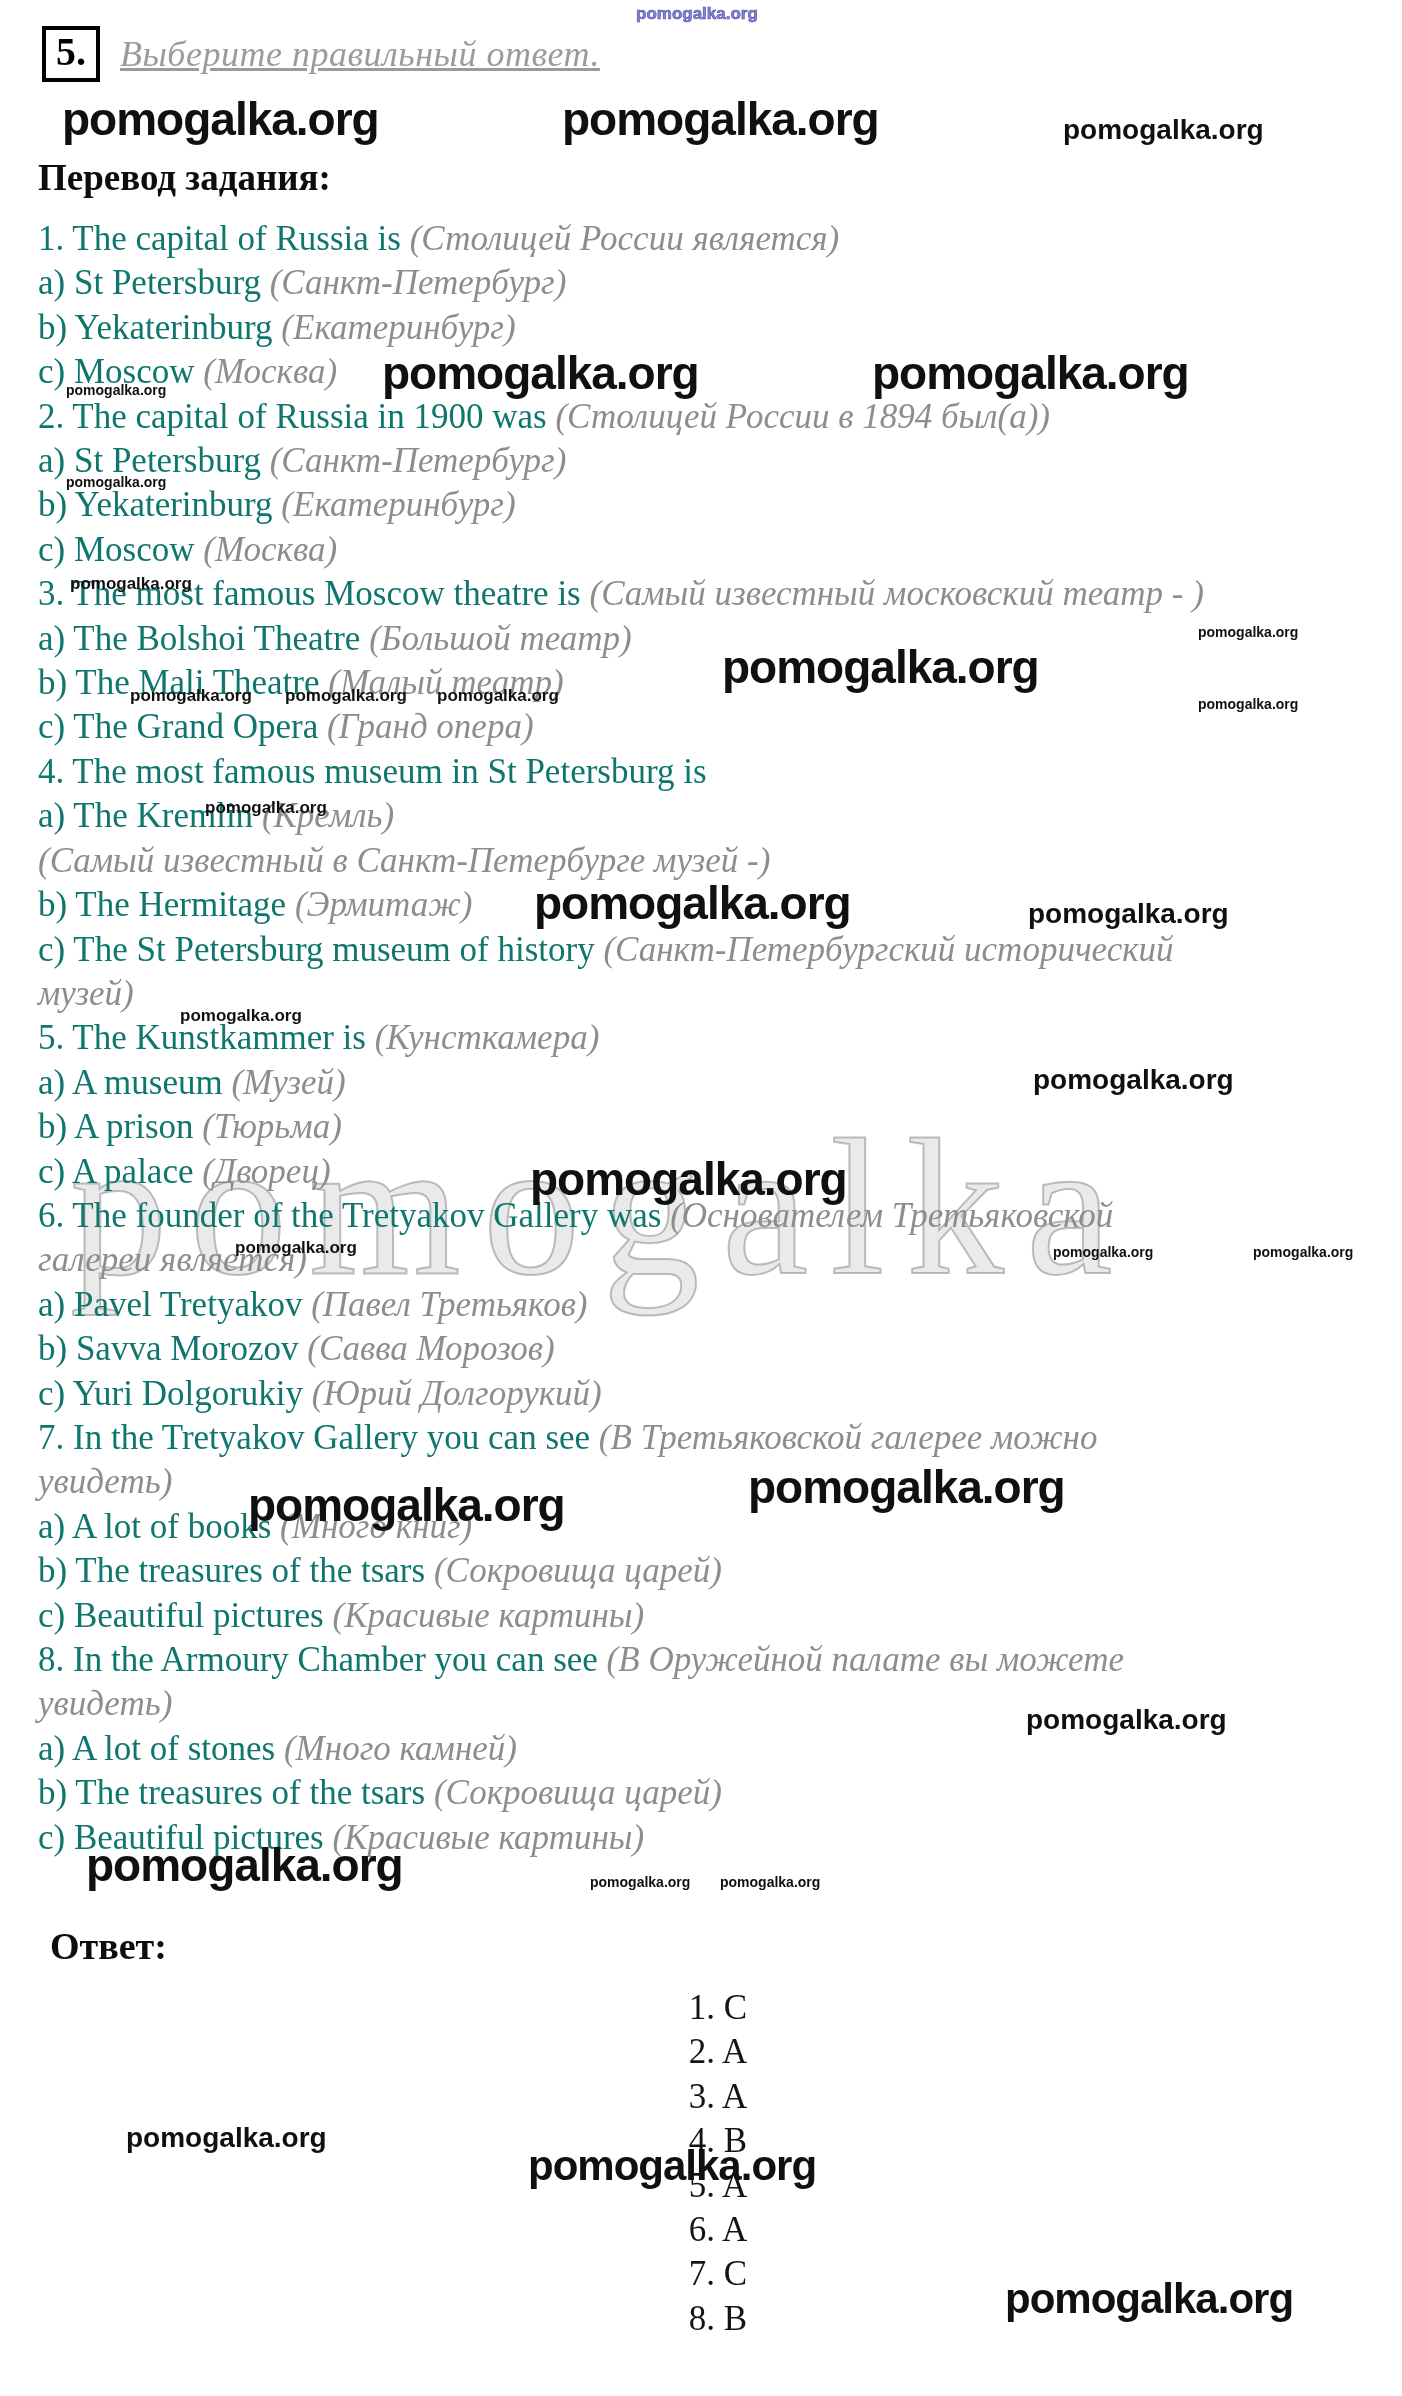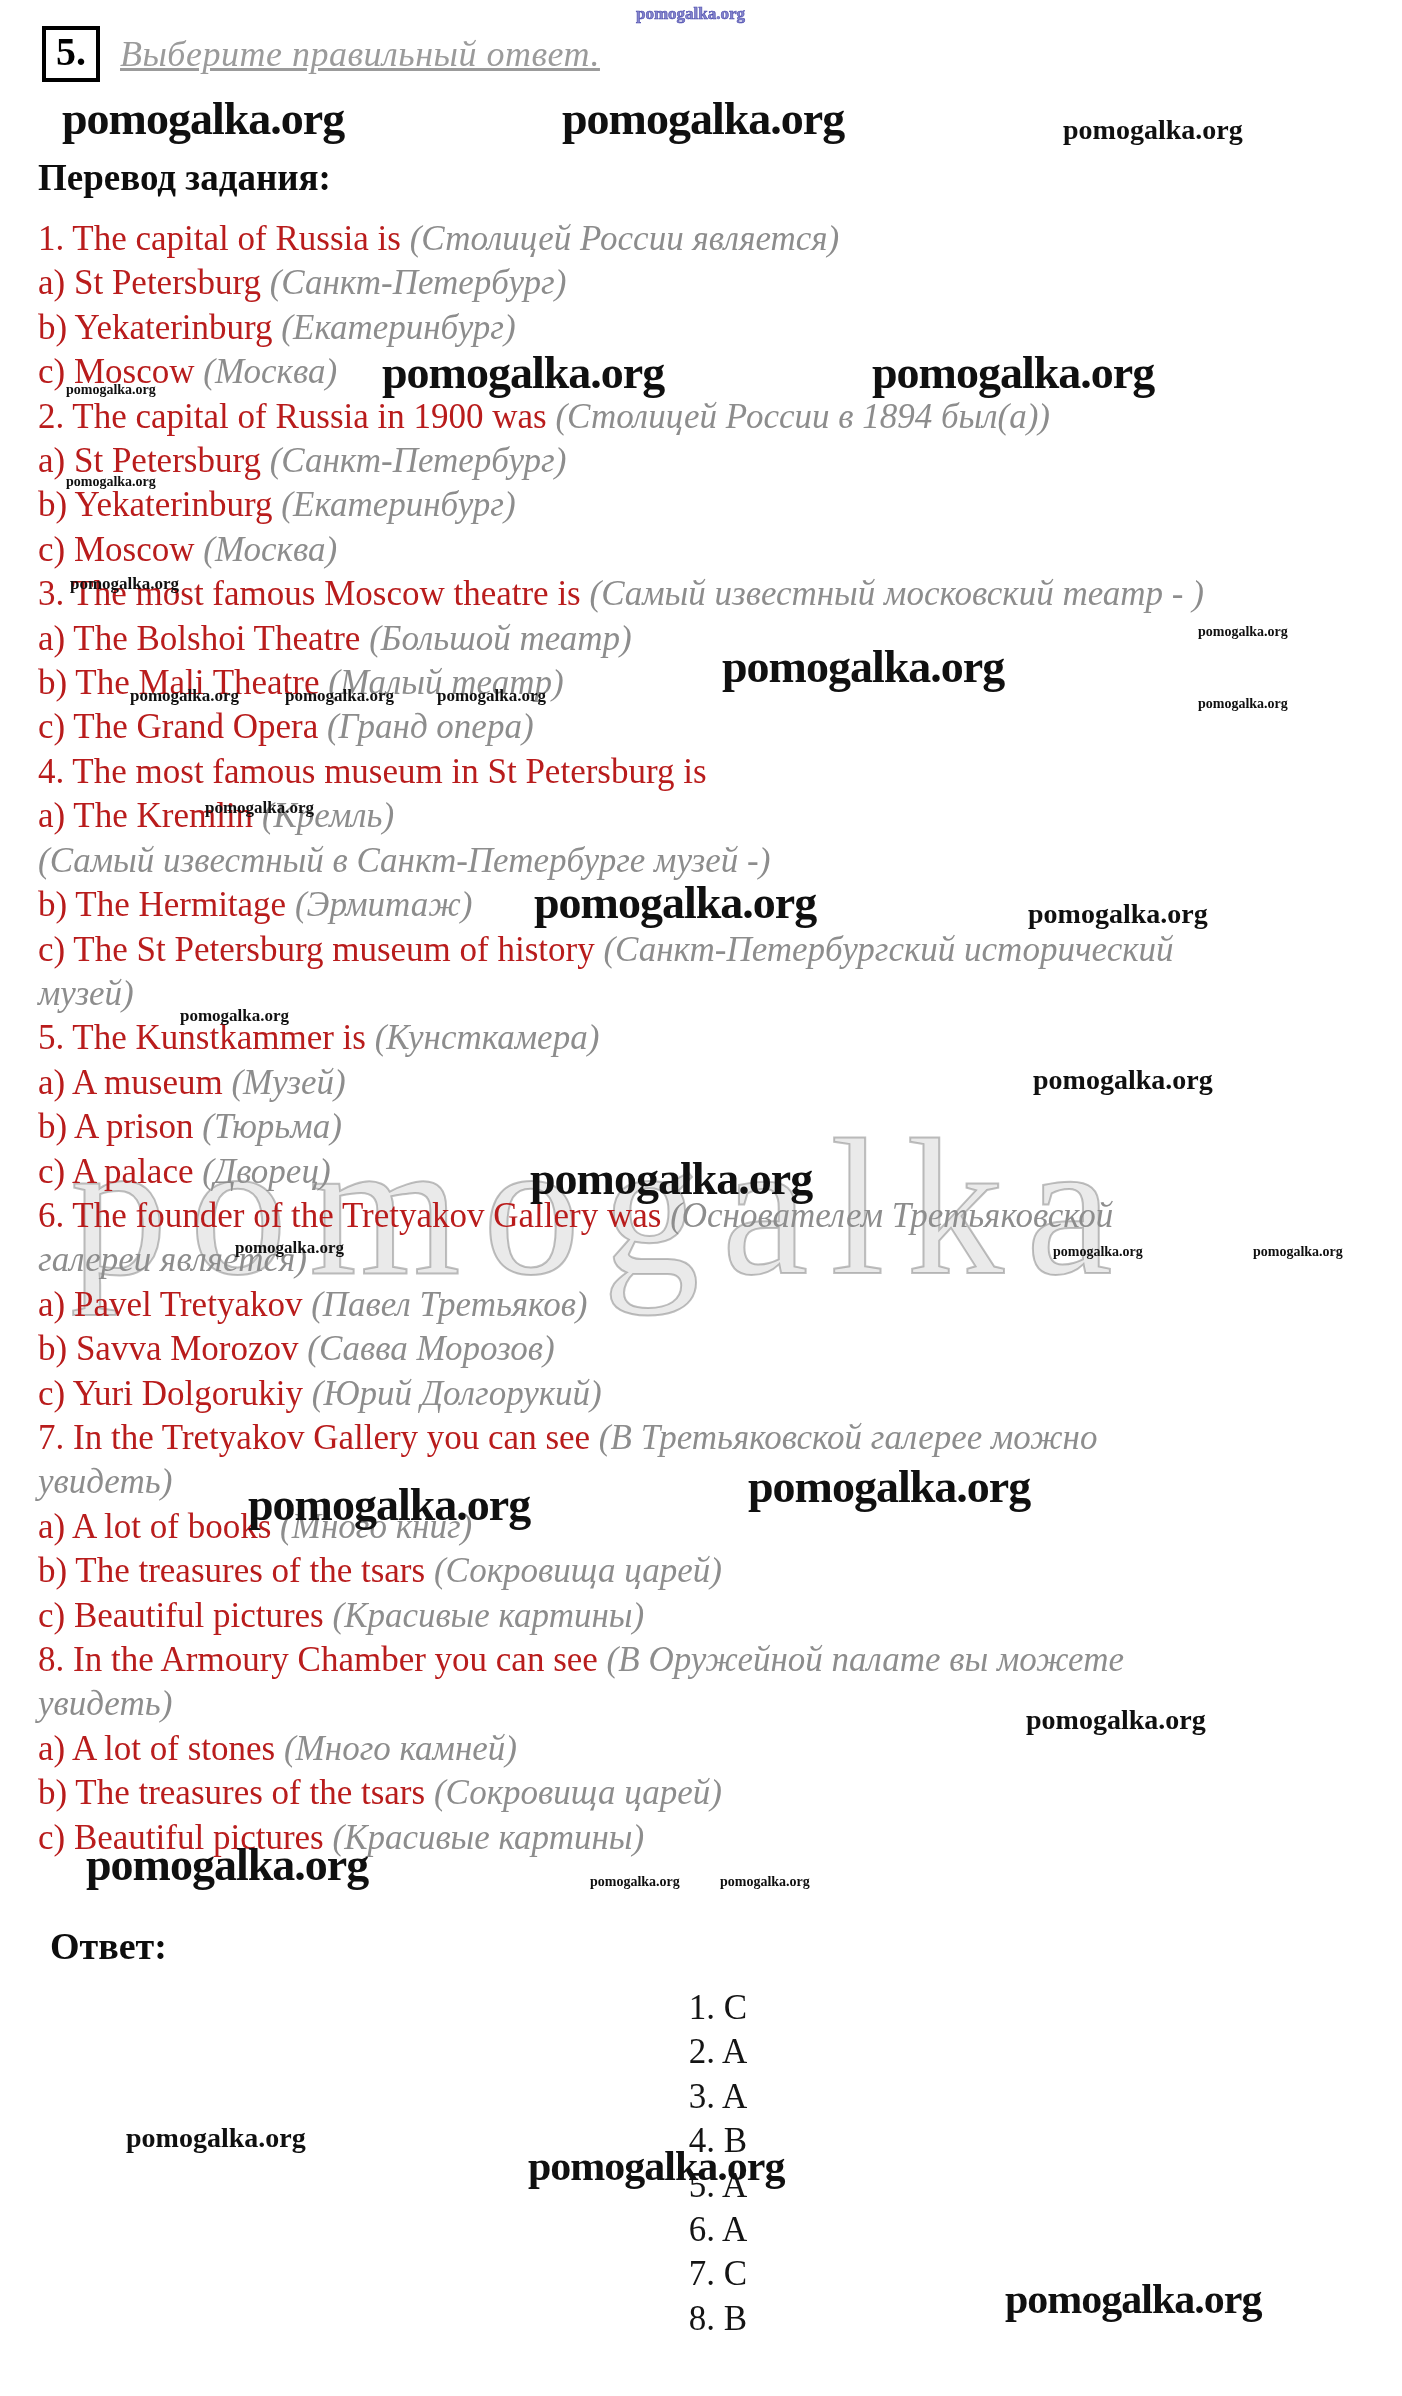--- a/index.html
+++ b/index.html
@@ -19,30 +19,30 @@
   }
   .task-instruction{
     font-style:italic;color:#9b9b9b;font-size:36px;letter-spacing:.5px;text-decoration:underline;
   }
   
   .content{position:absolute;left:38px;top:156px;width:1360px;}
   .translation-heading{
     font-weight:700;font-size:37px;color:#0d0d0d;margin:0 0 18px 0;
   }
   .line{margin:0;line-height:44.4px;font-size:35px;white-space:nowrap;}
-  .line .en{color:#b91c1c;}
+  .line .en{color:#0f766e;}
   .line .ru{color:#8d8d8d;font-style:italic;}
   .answer-heading{
     font-weight:700;font-size:38px;color:#0d0d0d;margin:64px 0 18px 12px;
   }
   .answer-line{margin:0;line-height:44.4px;font-size:35px;color:#141414;text-align:center;}
   
   .wm{
     position:absolute;white-space:nowrap;color:#101010;
-    font-family:Liberation Serif, serif;z-index:5;
+    font-family:Liberation Sans, sans-serif;z-index:5;
   }
   .wm.xl{font-size:46px;font-weight:700;letter-spacing:-1px;}
   .wm.lg{font-size:42px;font-weight:700;letter-spacing:-1px;}
   .wm.md{font-size:28px;font-weight:600;}
   .wm.sm{font-size:17px;font-weight:600;}
   .wm.xs{font-size:14px;font-weight:600;}
   .wm.blue{
     font-size:17px;font-weight:600;color:#8585cc;
     -webkit-text-stroke:.6px #4d4dae;
   }

